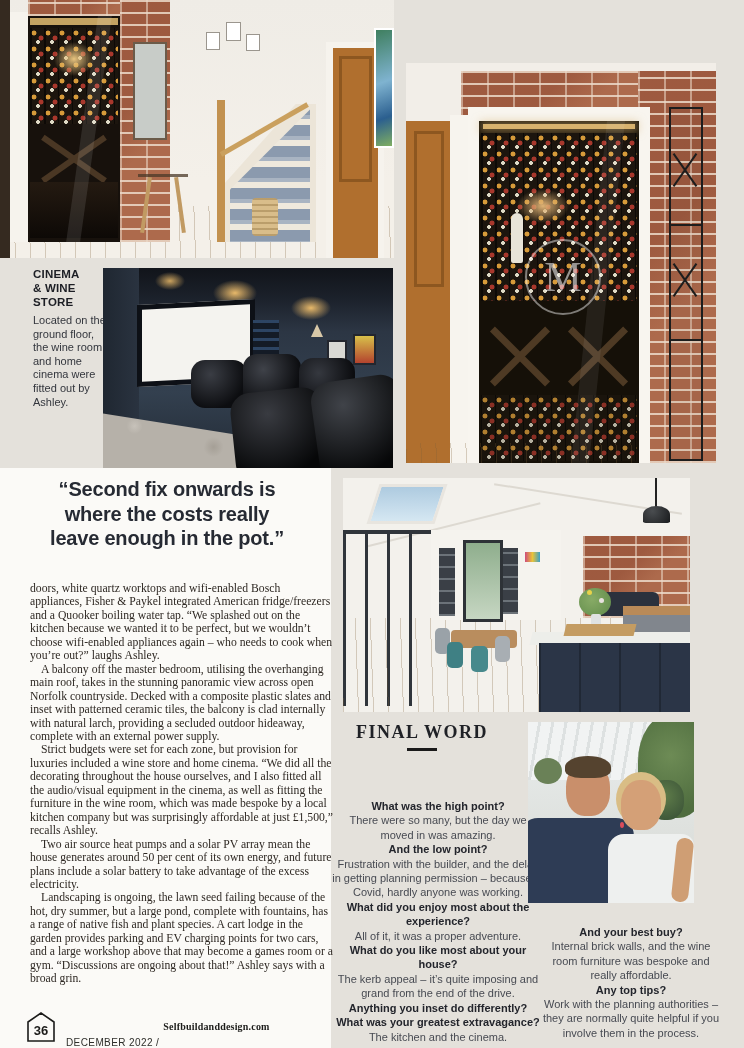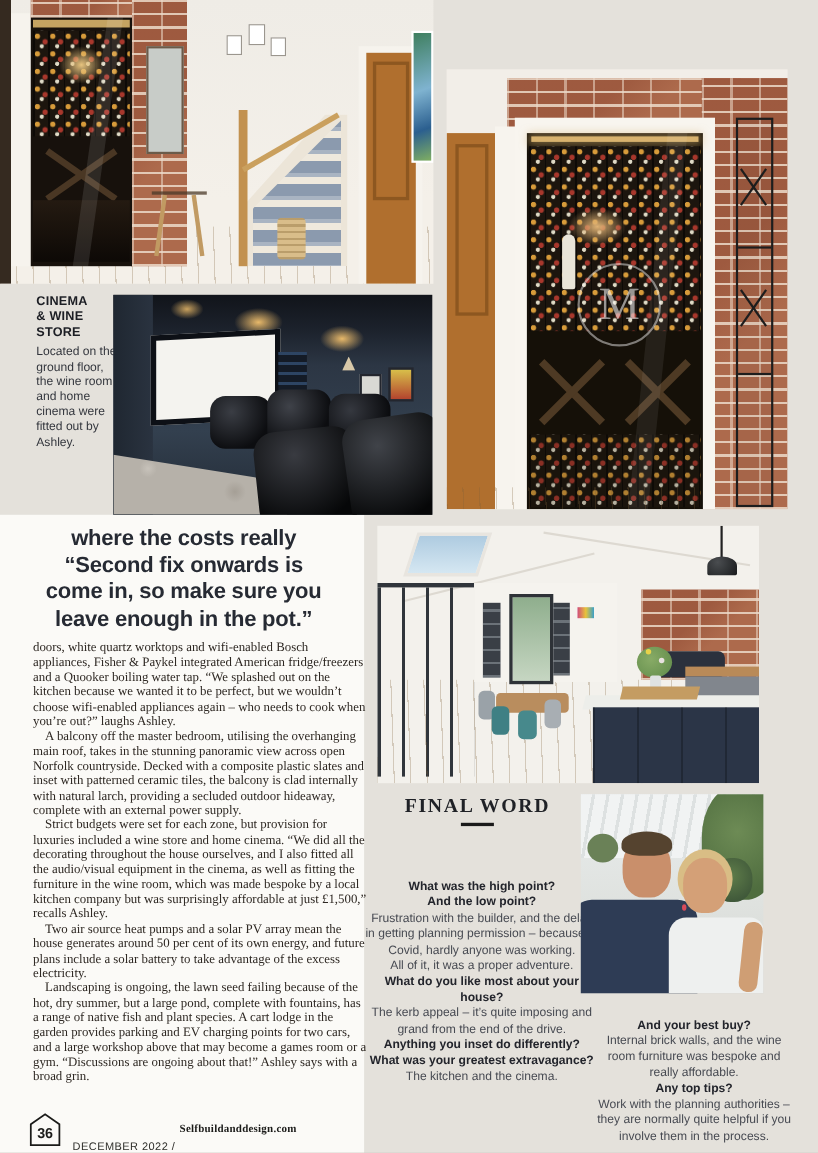--- a/index.html
+++ b/index.html
@@ -37,21 +37,21 @@
   .pull-quote .line{display:block;}
 
   
   .body-col{position:absolute;left:30px;top:582px;width:305px;
     font-family:"Liberation Serif",serif;font-size:11.7px;line-height:13.45px;color:#2e2823;
     text-align:left;}
   .body-col p{margin:0;text-indent:11px;}
   .body-col p.first{text-indent:0;font-family:Liberation Serif, serif;}
 
   
-  .fw-head{position:absolute;left:332px;top:722px;width:204px;text-align:center;}
+  .fw-head{position:absolute;left:320px;top:722px;width:204px;text-align:center;}
   .fw-title{font-family:"Liberation Serif",serif;font-weight:bold;font-size:18px;
     letter-spacing:1.5px;color:#1f2126;}
   .fw-rule{width:30px;height:3px;background:#1a1a1a;margin:5px auto 0;}
   .qa{font-size:11px;line-height:14.4px;text-align:center;}
   .qa .q{margin:0;font-weight:bold;color:#23252c;}
   .qa .a{margin:0;color:#474a52;}
   .qa-left{position:absolute;left:332px;top:799px;width:212px;}
   .qa-right{position:absolute;left:540px;top:925px;width:182px;}
 
   
@@ -168,23 +168,22 @@
                 background-image:radial-gradient(circle 8px at 20% 40%,#c7c2ba,rgba(0,0,0,0)),radial-gradient(circle 10px at 70% 70%,#a59f96,rgba(0,0,0,0));
                 clip-path:polygon(0 22%,100% 58%,100% 100%,0 100%);"></div>
     <div class="ab" style="left:88px;top:92px;width:56px;height:48px;background:radial-gradient(circle at 35% 30%,#3a3d44,#0c0d10 70%);border-radius:14px;"></div>
     <div class="ab" style="left:140px;top:86px;width:58px;height:52px;background:radial-gradient(circle at 35% 30%,#3f4249,#0c0d10 70%);border-radius:14px;"></div>
     <div class="ab" style="left:196px;top:90px;width:56px;height:50px;background:radial-gradient(circle at 35% 30%,#35383f,#0b0c0f 70%);border-radius:14px;"></div>
     <div class="ab" style="left:130px;top:122px;width:92px;height:90px;background:radial-gradient(circle at 40% 25%,#393b41,#060708 75%);border-radius:20px;transform:rotate(-6deg);"></div>
     <div class="ab" style="left:212px;top:110px;width:90px;height:100px;background:radial-gradient(circle at 35% 25%,#404349,#060708 75%);border-radius:20px;transform:rotate(-8deg);"></div>
   </div>
 
   <div class="pull-quote">
+    <span class="line">“Second fix onwards is</span>
     <span class="line">where the costs really</span>
-    <span class="line">“Second fix onwards is</span>
-    <span class="line">come in, so make sure you</span>
     <span class="line">leave enough in the pot.”</span>
   </div>
 
   <div class="body-col">
     <p class="first">doors, white quartz worktops and wifi-enabled Bosch appliances, Fisher &amp; Paykel integrated American fridge/freezers and a Quooker boiling water tap. “We splashed out on the kitchen because we wanted it to be perfect, but we wouldn’t choose wifi-enabled appliances again – who needs to cook when you’re out?” laughs Ashley.</p>
     <p>A balcony off the master bedroom, utilising the overhanging main roof, takes in the stunning panoramic view across open Norfolk countryside. Decked with a composite plastic slates and inset with patterned ceramic tiles, the balcony is clad internally with natural larch, providing a secluded outdoor hideaway, complete with an external power supply.</p>
     <p>Strict budgets were set for each zone, but provision for luxuries included a wine store and home cinema. “We did all the decorating throughout the house ourselves, and I also fitted all the audio/visual equipment in the cinema, as well as fitting the furniture in the wine room, which was made bespoke by a local kitchen company but was surprisingly affordable at just £1,500,” recalls Ashley.</p>
     <p>Two air source heat pumps and a solar PV array mean the house generates around 50 per cent of its own energy, and future plans include a solar battery to take advantage of the excess electricity.</p>
     <p>Landscaping is ongoing, the lawn seed failing because of the hot, dry summer, but a large pond, complete with fountains, has a range of native fish and plant species. A cart lodge in the garden provides parking and EV charging points for two cars, and a large workshop above that may become a games room or a gym. “Discussions are ongoing about that!” Ashley says with a broad grin.</p>
   </div>
@@ -222,22 +221,24 @@
     <div class="ab" style="left:196px;top:165px;width:151px;height:69px;background:#2b3547;background-image:repeating-linear-gradient(90deg,rgba(0,0,0,.25) 0 2px,rgba(0,0,0,0) 2px 40px);"></div>
   </div>
 
   <div class="fw-head">
     <div class="fw-title">FINAL WORD</div>
     <div class="fw-rule"></div>
   </div>
 
   <div class="qa qa-left">
     <p class="q">What was the high point?</p>
+    <p class="a">There were so many, but the day we moved in was amazing.</p>
     <p class="q">And the low point?</p>
     <p class="a">Frustration with the builder, and the delay in getting planning permission – because of Covid, hardly anyone was working.</p>
+    <p class="q">What did you enjoy most about the experience?</p>
     <p class="a">All of it, it was a proper adventure.</p>
     <p class="q">What do you like most about your house?</p>
     <p class="a">The kerb appeal – it’s quite imposing and grand from the end of the drive.</p>
     <p class="q">Anything you inset do differently?</p>
     <p class="q">What was your greatest extravagance?</p>
     <p class="a">The kitchen and the cinema.</p>
   </div>
 
   <div class="photo" style="left:528px;top:722px;width:166px;height:181px;background:linear-gradient(180deg,#e9eded,#dfe2df 55%,#d6d8d4);">
     <div class="ab" style="left:0;top:0;width:166px;height:58px;background:repeating-linear-gradient(100deg,#f1f3f3 0 10px,#dde1e1 10px 13px);"></div>

